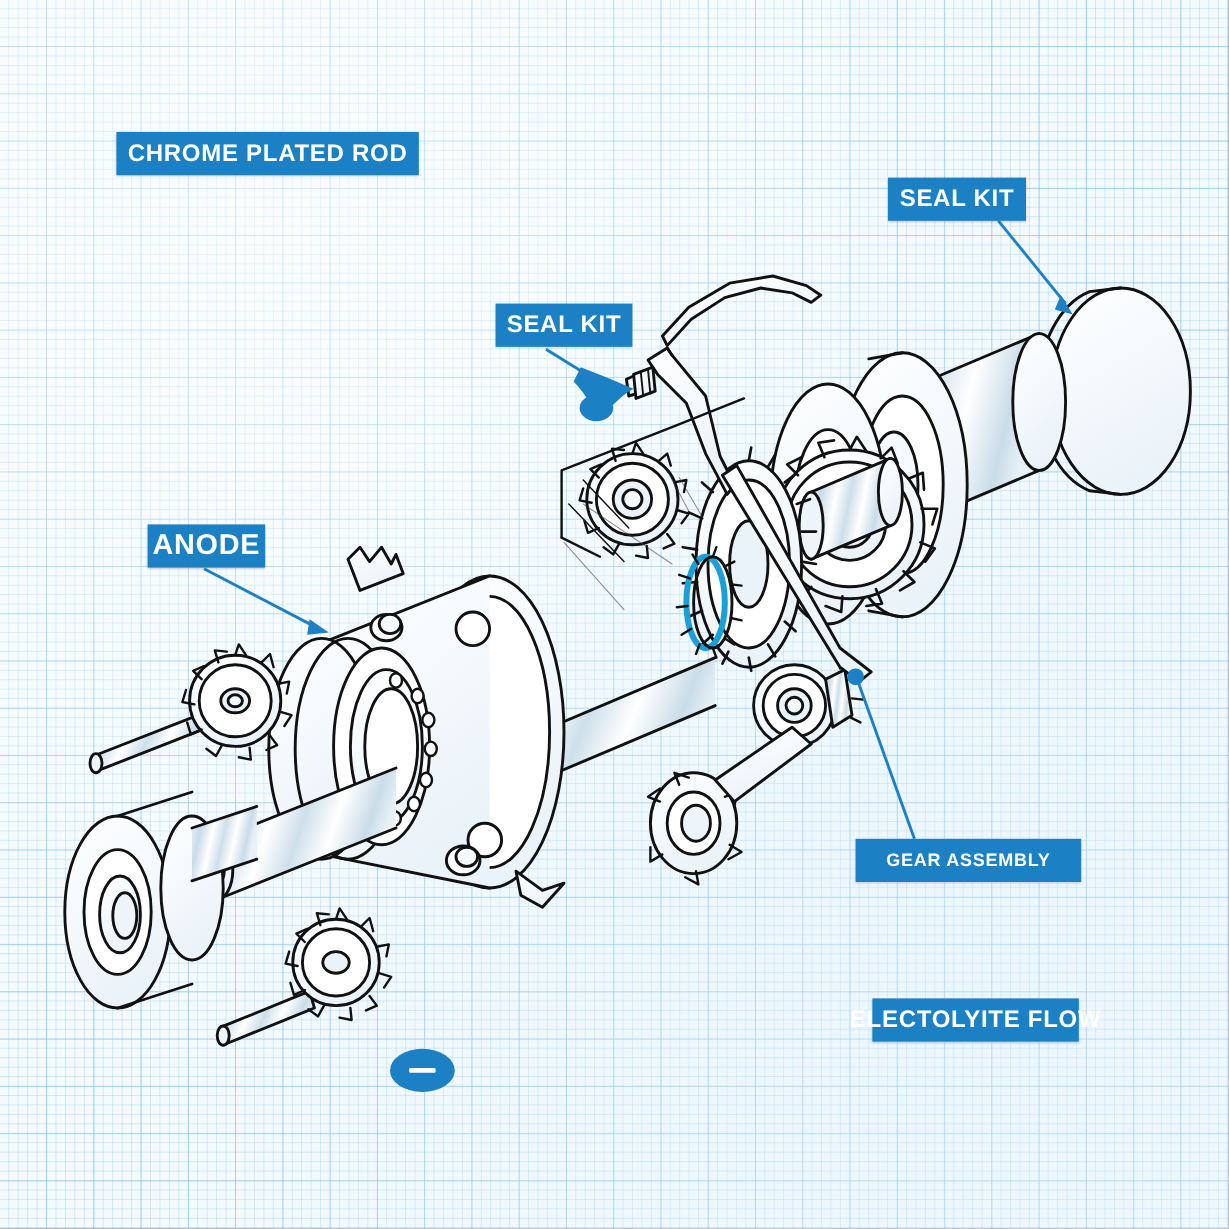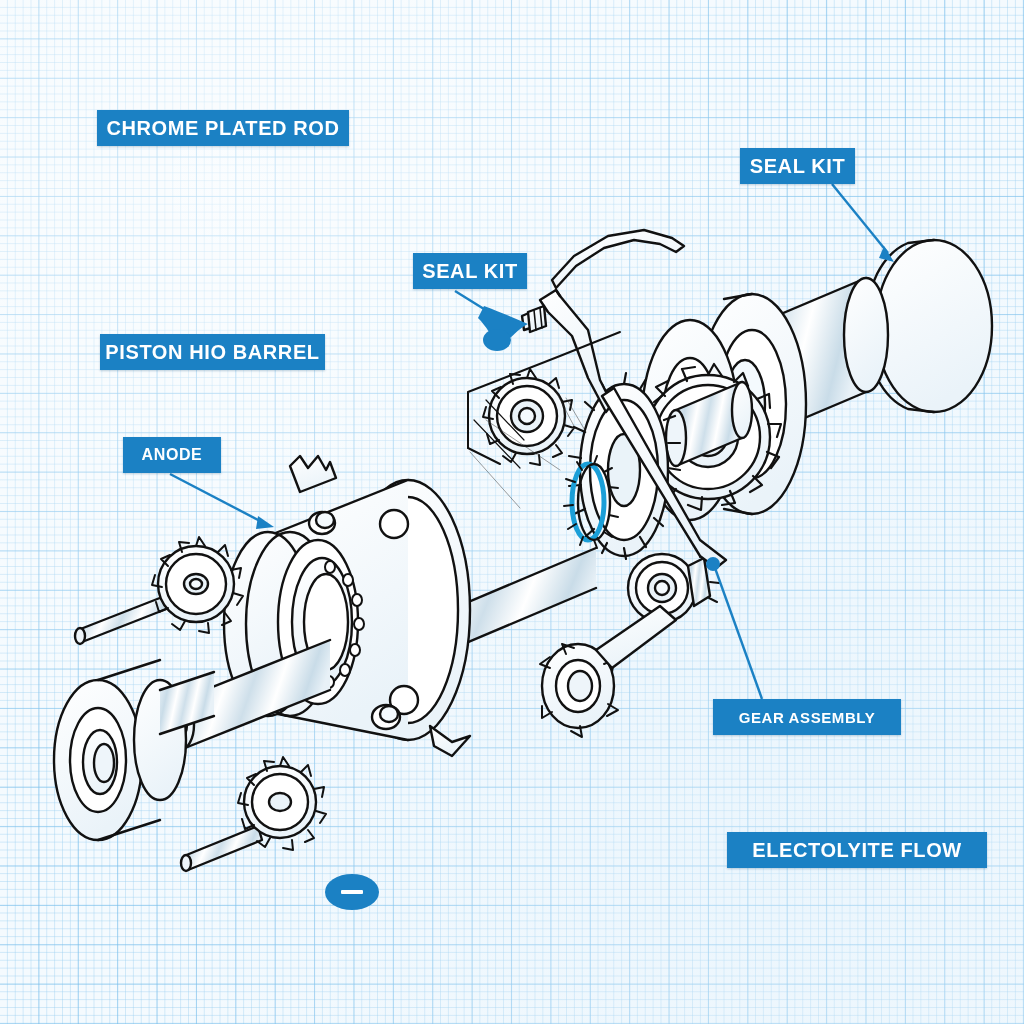--- a/index.html
+++ b/index.html
@@ -382,33 +382,30 @@
   </div>
 
   <div class="callout" style="left:740px; top:148px; width:115px; height:36px; font-size:20px;">
     <span>SEAL KIT</span>
   </div>
 
   <div class="callout" style="left:413px; top:253px; width:114px; height:36px; font-size:20px;">
     <span>SEAL KIT</span>
   </div>
 
-  <div class="callout" style="left:100px; top:334px; width:225px; height:36px; font-size:20px;">
-    <span>PISTON HIO BARREL</span>
-  </div>
-
-  <div class="callout" style="left:123px; top:437px; width:98px; height:36px; font-size:16px;">
+
+  <div class="callout" style="left:123px; top:437px; width:98px; height:36px; font-size:24px;">
     <span>ANODE</span>
   </div>
 
   <div class="callout" style="left:713px; top:699px; width:188px; height:36px; font-size:15px;">
     <span>GEAR ASSEMBLY</span>
   </div>
 
-  <div class="callout" style="left:727px; top:832px; width:260px; height:36px; font-size:20px;">
+  <div class="callout" style="left:727px; top:832px; width:172px; height:36px; font-size:20px;">
     <span>ELECTOLYITE FLOW</span>
   </div>
 
   <div id="minus-pill">
     <div class="bar"></div>
   </div>
 
 </div>
 
 </body></html>

